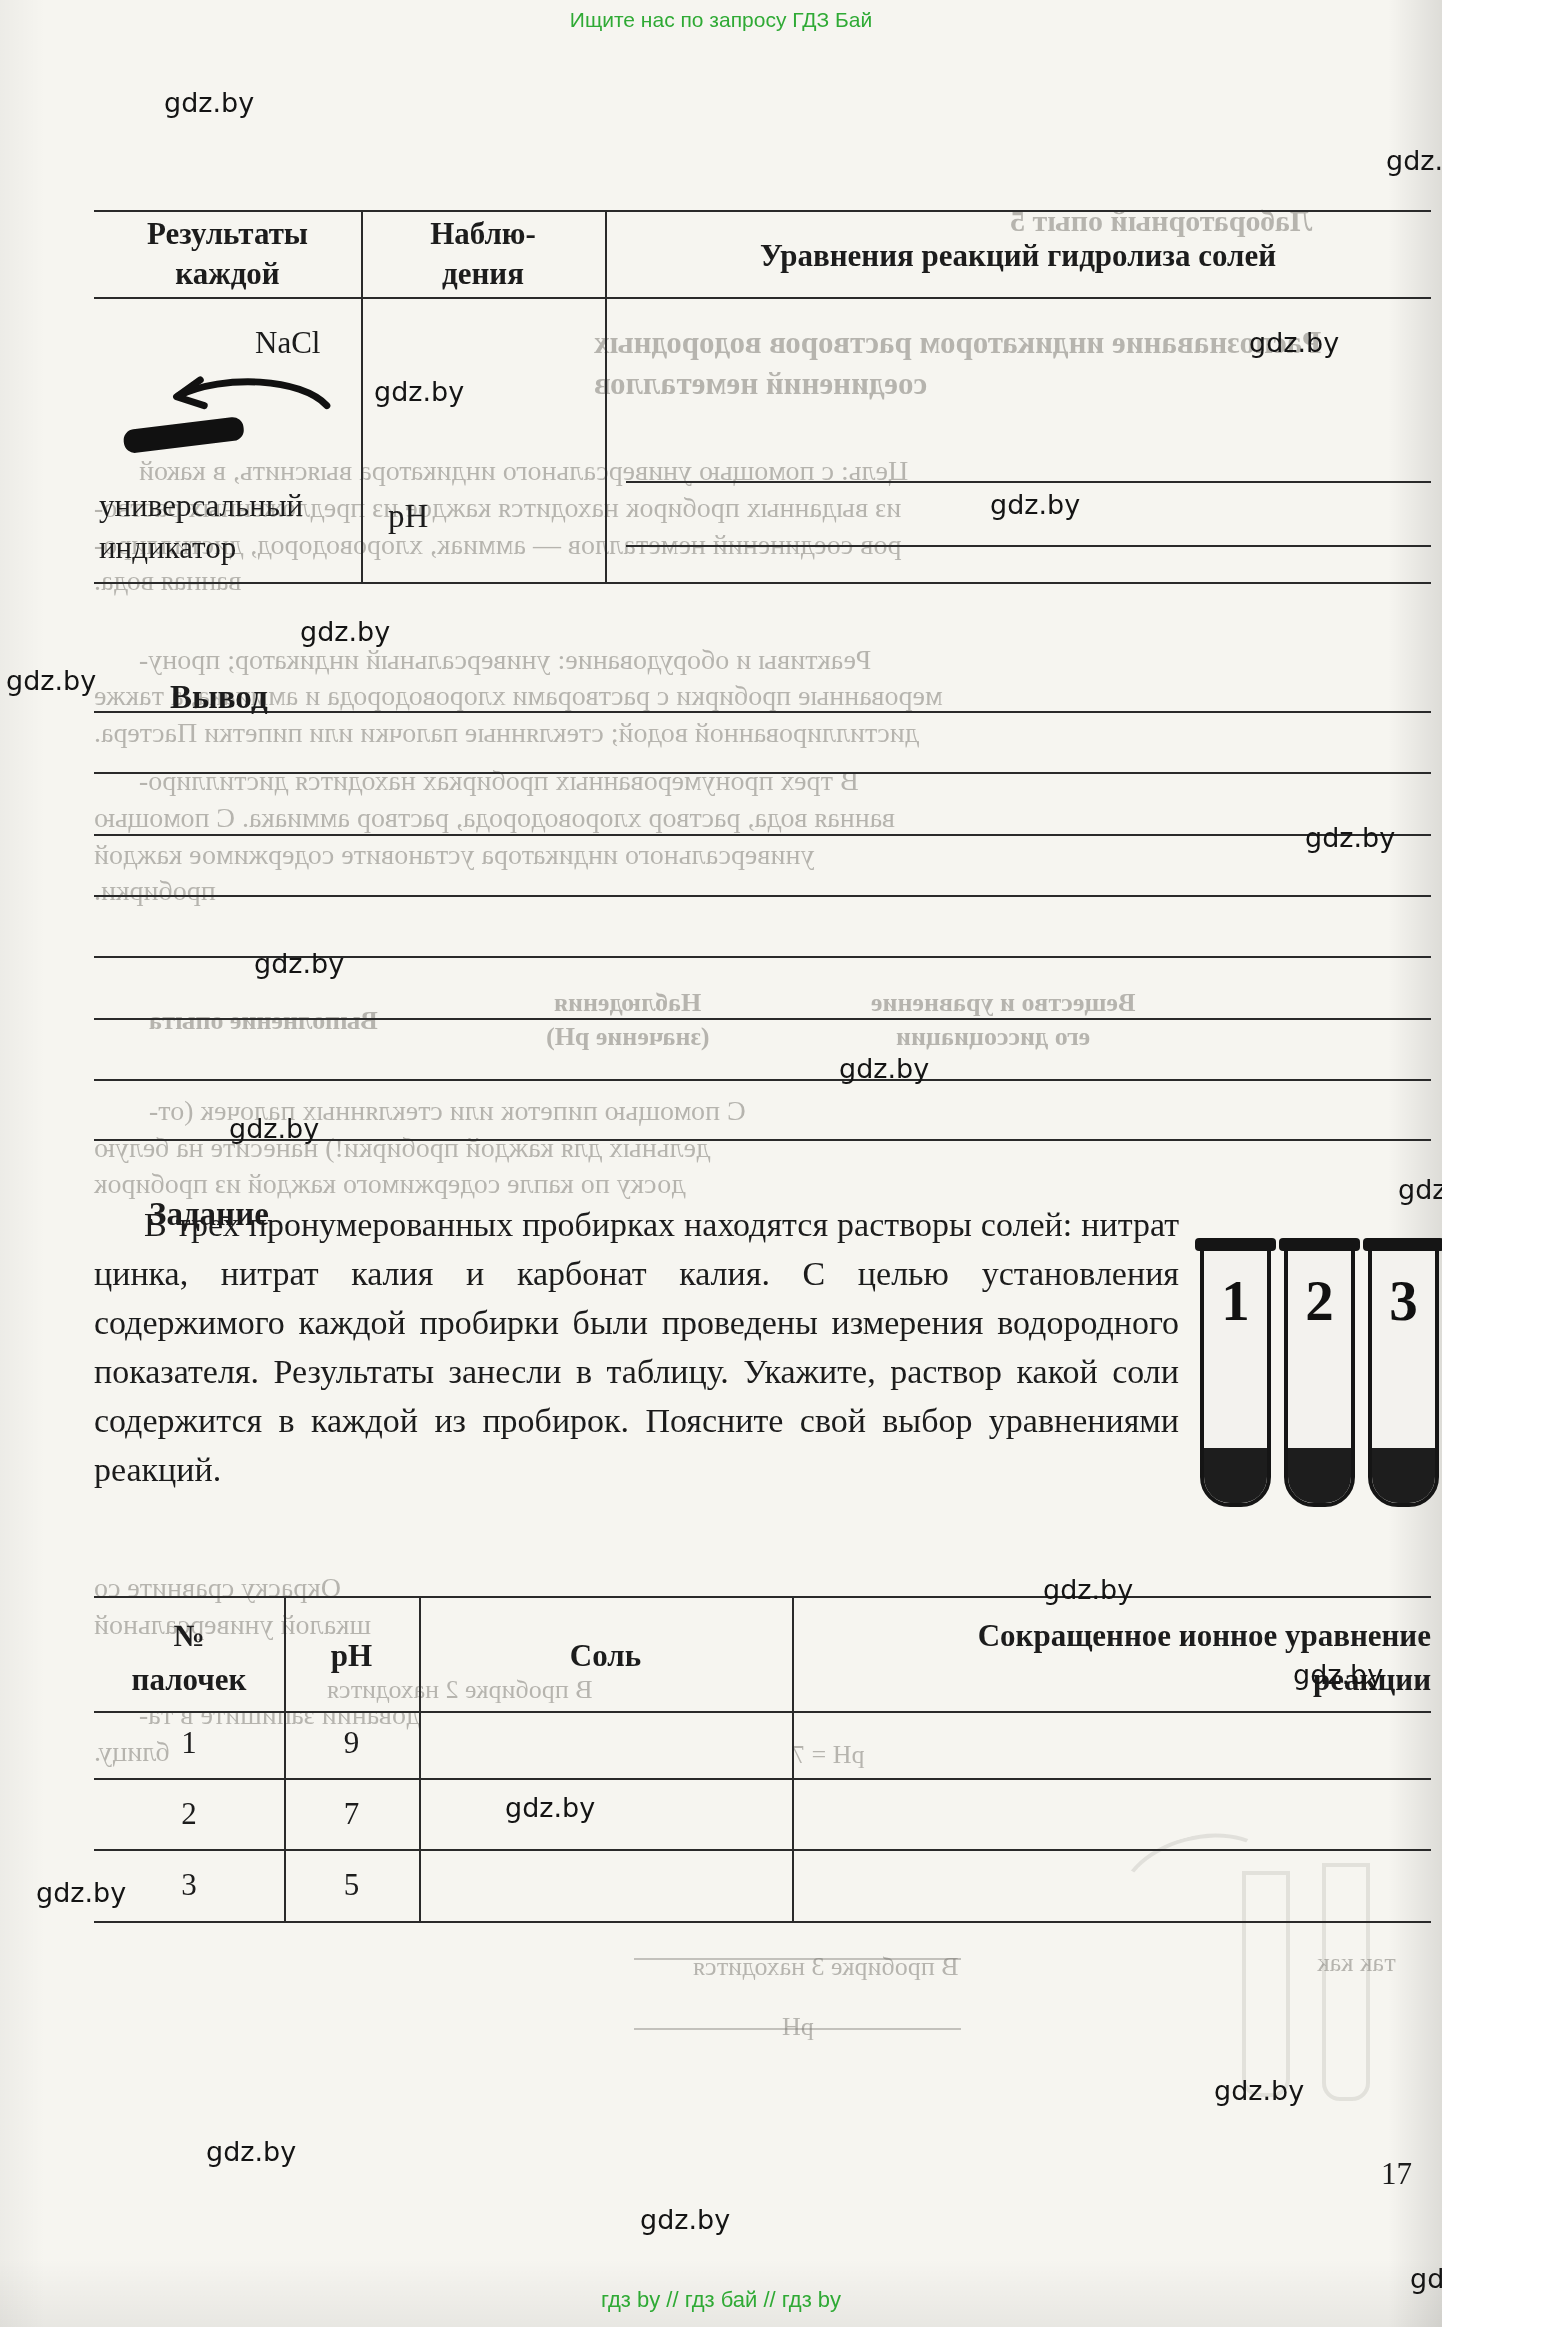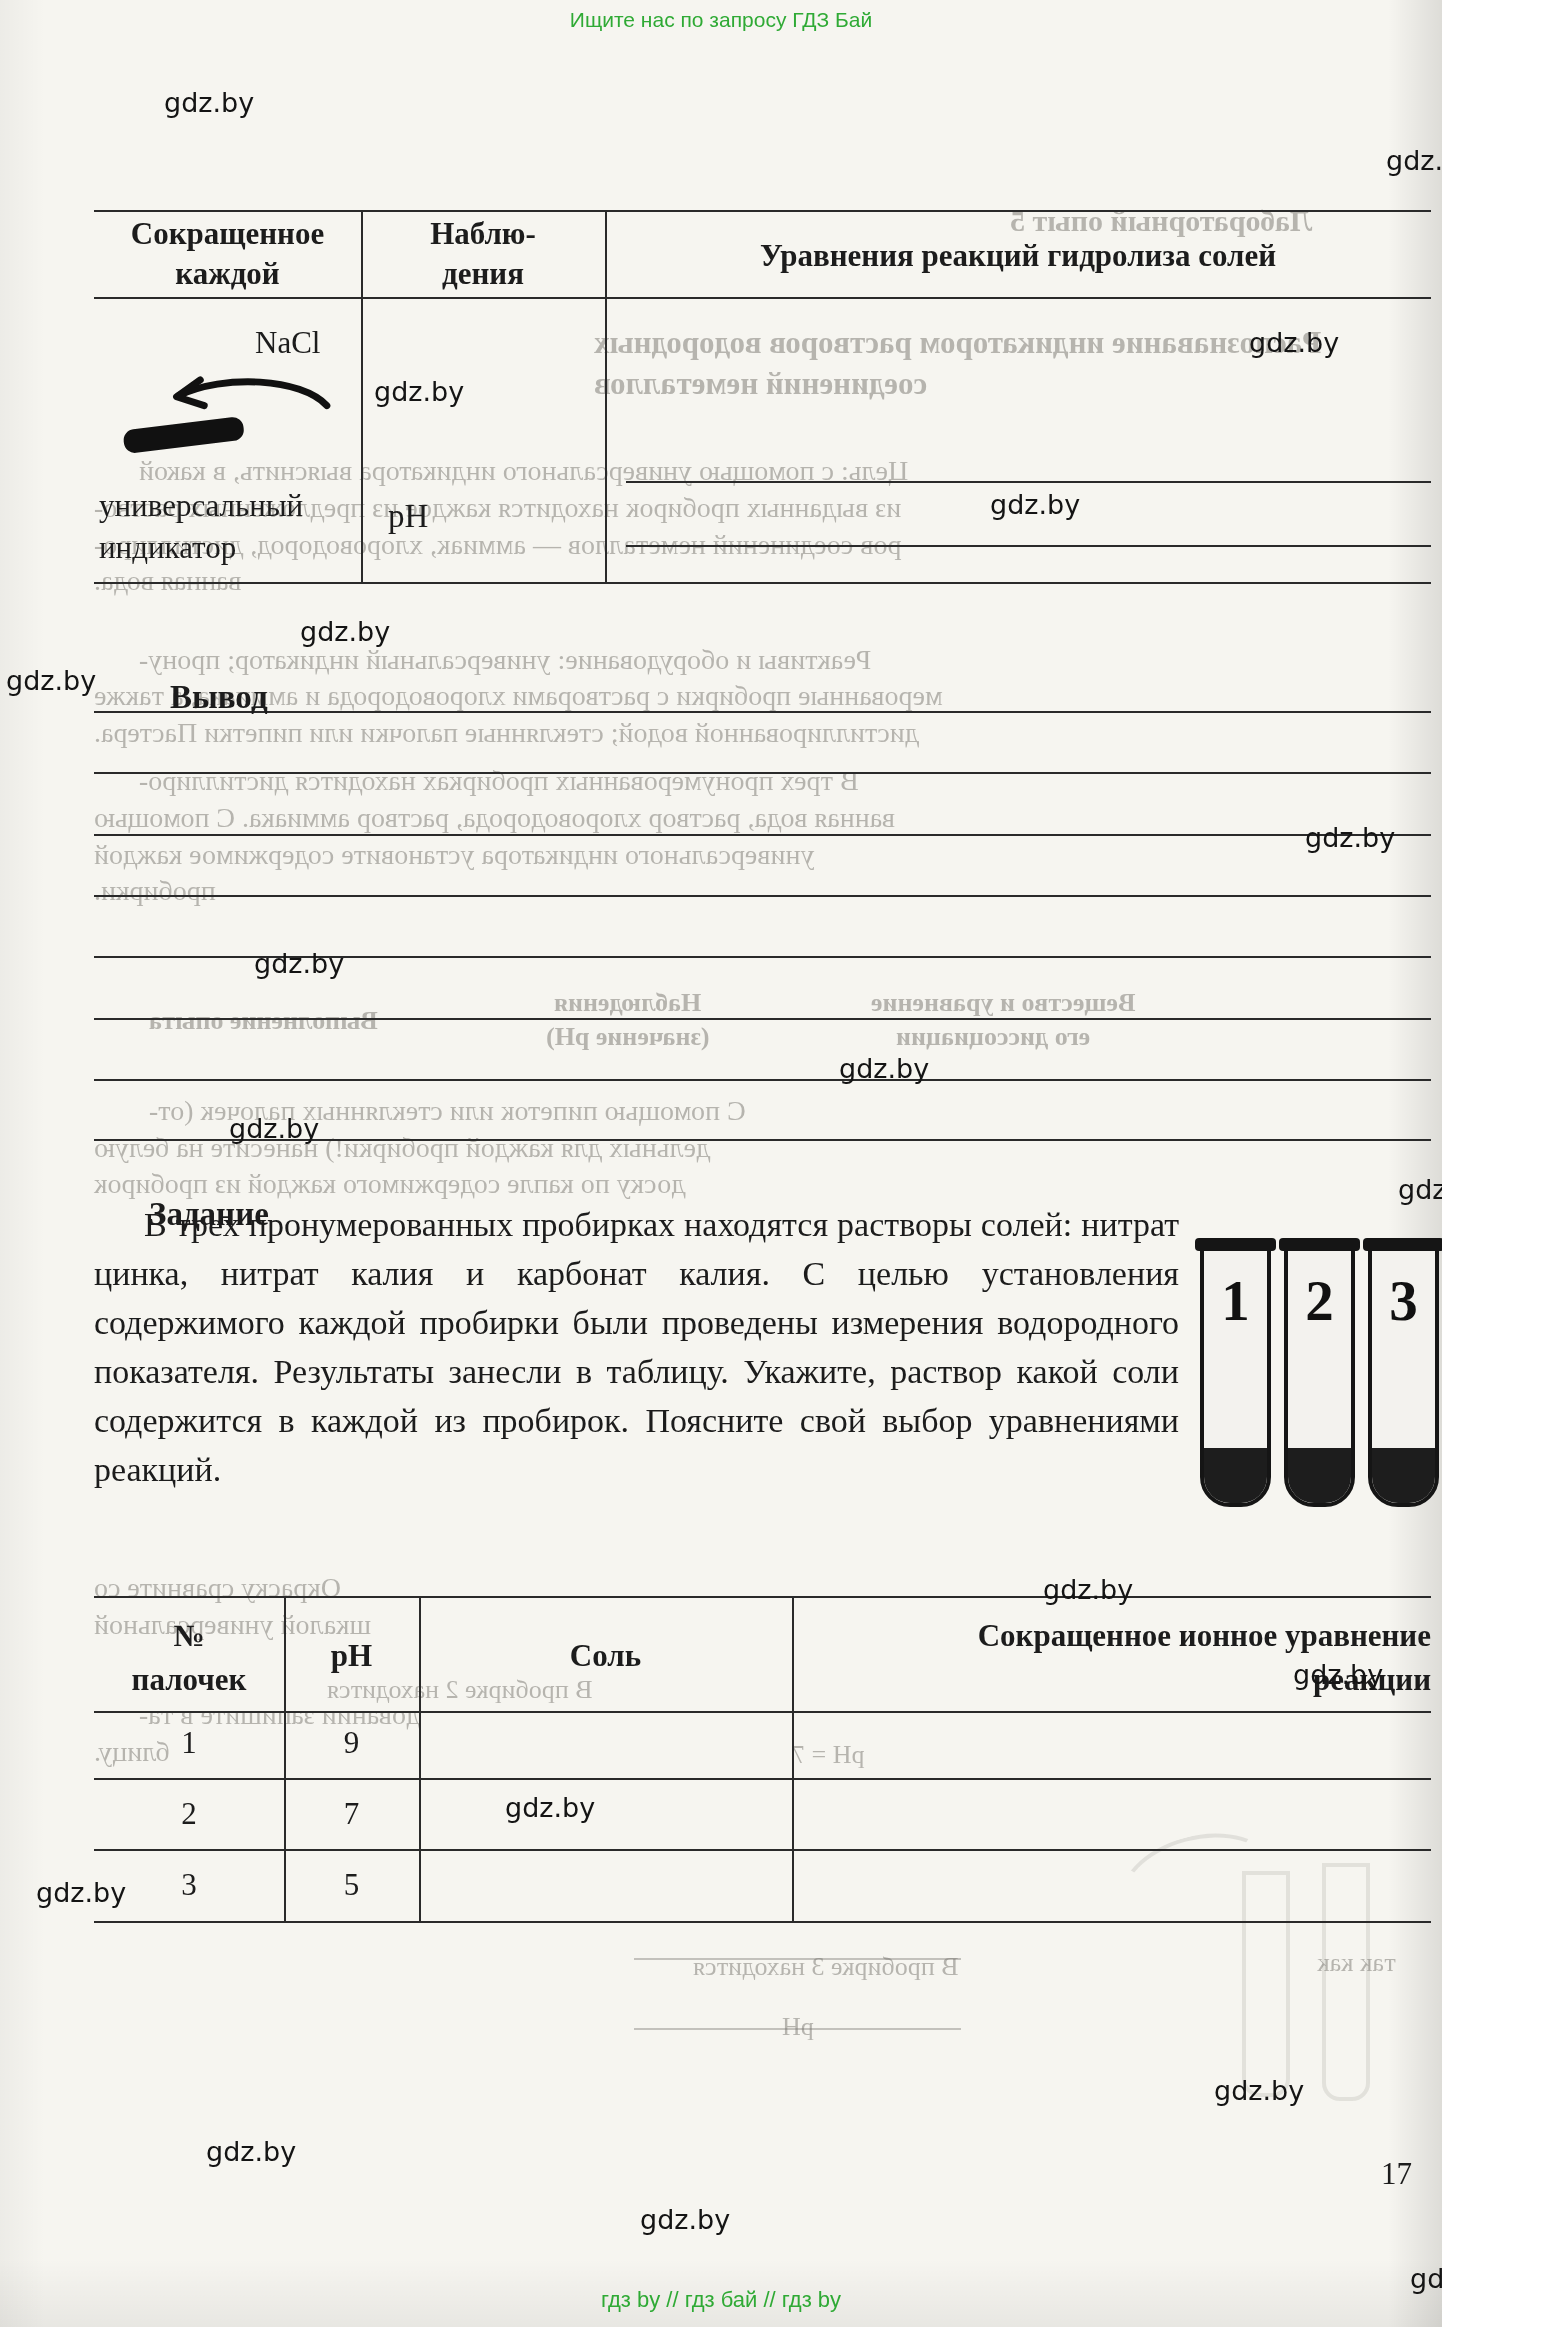--- a/index.html
+++ b/index.html
@@ -50,21 +50,21 @@
   <div class="banner banner-top">Ищите нас по запросу ГДЗ Бай</div>
 
   <div>
     <div class="hl" style="left:94px;top:210px;width:1337px;"></div>
     <div class="hl" style="left:94px;top:297px;width:1337px;"></div>
     <div class="hl" style="left:94px;top:582px;width:1337px;"></div>
     <div class="vl" style="left:361px;top:210px;height:374px;"></div>
     <div class="vl" style="left:605px;top:210px;height:374px;"></div>
 
     <div class="cell bold" style="left:94px;top:214px;width:267px;">
-      <div>Сокращенное</div>
+      <div>Результаты</div>
       <div>каждой</div>
     </div>
     <div class="cell bold" style="left:361px;top:214px;width:244px;">
       <div>Наблю-</div>
       <div>дения</div>
     </div>
     <div class="cell bold" style="left:605px;top:236px;width:826px;">Уравнения реакций гидролиза солей</div>
 
     <div class="txt" style="left:255px;top:325px;">NaCl</div>
 

